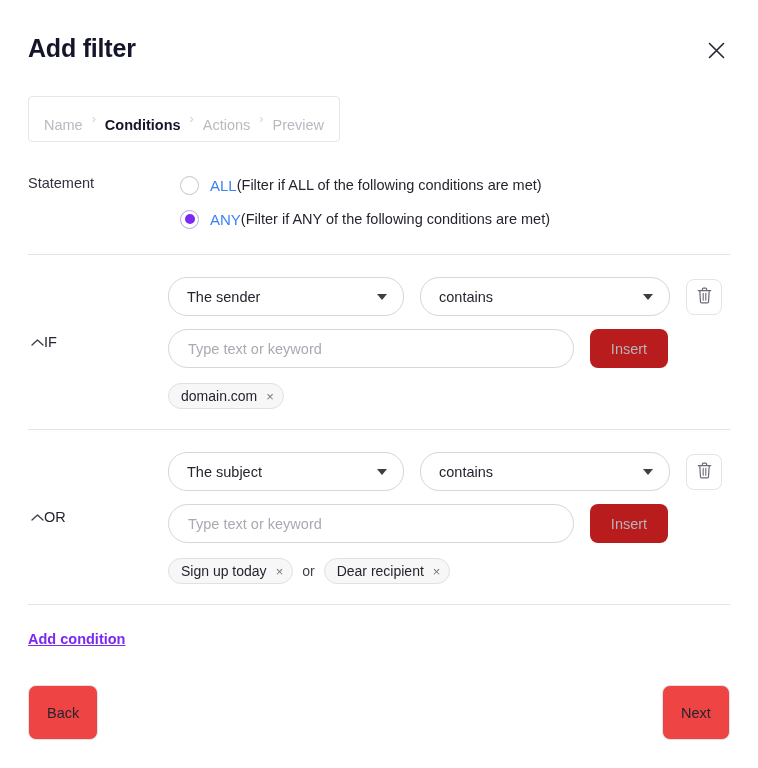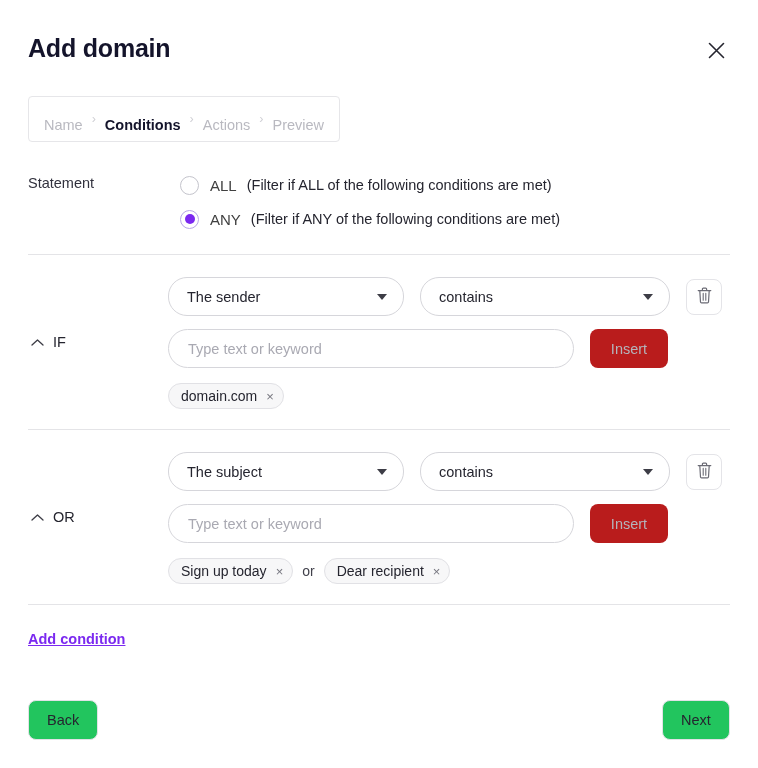--- a/index.html
+++ b/index.html
@@ -115,22 +115,21 @@
   .radio.checked { border-color: #b8a6e8; }
   .radio.checked::after {
     content: "";
     width: 10px;
     height: 10px;
     border-radius: 50%;
     background: #7b29f0;
   }
   .radio-name {
     font-size: 15px;
-    color: #404040;
-    margin-right: 10px;
+    color: #3b82f6;
   }
   .radio-hint {
     font-size: 14.5px;
     color: #25252f;
   }
 
   
   .divider {
     height: 1px;
     background: #e4e4e7;
@@ -142,21 +141,20 @@
     position: relative;
     padding: 22px 0 20px 0;
   }
   .cond-side {
     position: absolute;
     left: 2px;
     top: 0;
     height: 100%;
     display: flex;
     align-items: center;
-    gap: 9px;
   }
   .chevron-up {
     width: 14px;
     height: 14px;
     display: inline-flex;
     align-items: center;
     justify-content: center;
     cursor: pointer;
   }
   .cond-keyword {
@@ -295,39 +293,39 @@
     left: 28px;
     right: 28px;
     bottom: 28px;
     display: flex;
     justify-content: space-between;
     align-items: center;
   }
   .nav-btn {
     box-sizing: border-box;
     min-width: 68px;
-    height: 40px;
+    height: 55px;
     padding: 0 18px;
     border: 1px solid #e2e2e6;
     border-radius: 8px;
-    background: #22c55e;
+    background: #ef4444;
     font-size: 14.5px;
     font-family: "Liberation Sans", sans-serif;
     color: #25252f;
     cursor: pointer;
   }
 </style>
 </head>
 <body>
 
 <div class="dialog">
 
   
   <div class="header">
-    <div class="title">Add domain</div>
+    <div class="title">Add filter</div>
     <button class="close-btn">
       <svg width="17" height="17" viewBox="0 0 17 17" aria-hidden="true">
         <path d="M1.5 1.5 L15.5 15.5 M15.5 1.5 L1.5 15.5" stroke="#25252f" stroke-width="1.6" stroke-linecap="round"></path>
       </svg>
     </button>
   </div>
 
   
   <div class="breadcrumb">
     <span class="crumb">Name</span>

